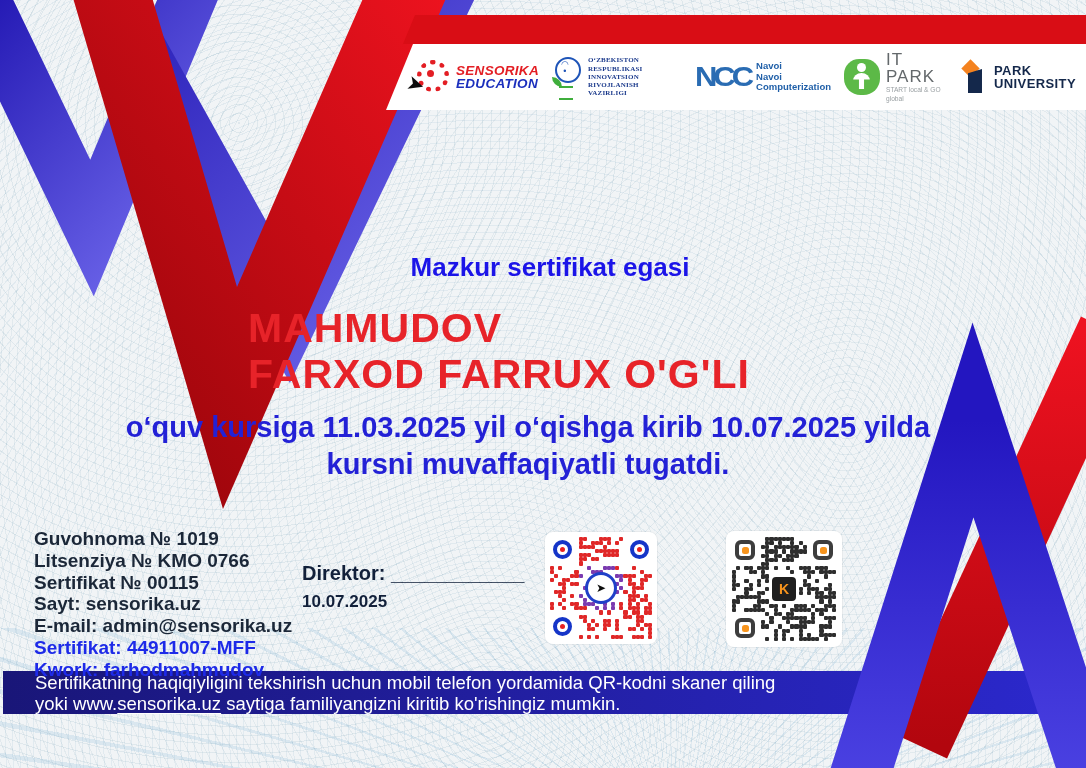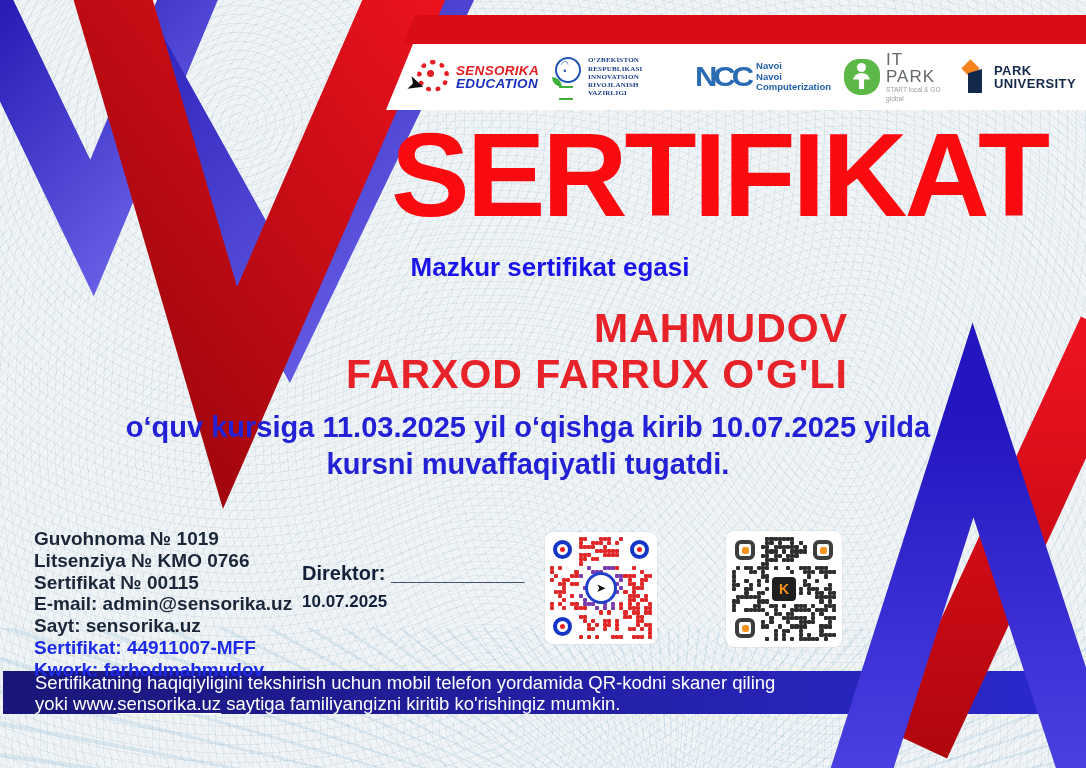--- a/index.html
+++ b/index.html
@@ -45,21 +45,21 @@
   .itp-tag{color:#9aa0a3;font-size:6.6px;line-height:9px;}
   .profi-mark{position:relative;width:26px;height:34px;flex:0 0 auto;}
   .profi-d{position:absolute;left:2px;top:2px;width:13px;height:13px;background:#f4821f;transform:rotate(45deg);}
   .profi-b{position:absolute;left:6px;top:9px;width:14px;height:24px;background:#14284b;clip-path:polygon(0 18%,100% 0,100% 100%,0 100%);}
   .profi-text{color:#14284b;font-weight:bold;font-size:13px;line-height:13.5px;letter-spacing:.4px;}
 
   .title{position:absolute;left:356px;top:116px;width:726px;z-index:4;text-align:center;
     color:#fb0a10;font-weight:bold;font-size:118px;letter-spacing:-3px;line-height:1.0;white-space:nowrap;}
   .subtitle{position:absolute;left:379px;top:252px;width:342px;z-index:4;text-align:center;
     color:#1b14e8;font-weight:bold;font-size:26px;}
-  .recipient{position:absolute;left:248px;top:305px;width:600px;z-index:4;text-align:right;
+  .recipient{position:absolute;left:248px;top:305px;width:600px;z-index:4;text-align:left;
     color:#e72329;font-weight:bold;font-size:41px;line-height:46px;letter-spacing:1px;}
   .body-text{position:absolute;left:88px;top:409px;width:880px;z-index:4;text-align:center;
     color:#2321d6;font-weight:bold;font-size:29px;line-height:37px;}
 
   .details{position:absolute;left:34px;top:528px;z-index:4;font-weight:bold;font-size:19px;line-height:21.8px;}
   .details .dark{color:#1b2738;}
   .details .blue{color:#1d2ae8;}
 
   .signature{position:absolute;left:302px;top:562px;z-index:4;color:#12203a;}
   .sig-line{font-weight:bold;font-size:20px;}
@@ -174,37 +174,36 @@
         <div class="profi-d"></div>
           <div class="profi-b"></div>
       </div>
       <div class="profi-text">
         <div>PARK</div>
         <div>UNIVERSITY</div>
       </div>
     </div>
   </div>
 
-  <div class="title">SERTIFIKAT</div>
   <div class="subtitle">Mazkur sertifikat egasi</div>
   <div class="recipient">
     <div>MAHMUDOV</div>
     <div>FARXOD FARRUX O'G'LI</div>
   </div>
   <div class="body-text">
     <div>o‘quv kursiga 11.03.2025 yil o‘qishga kirib 10.07.2025 yilda</div>
     <div>kursni muvaffaqiyatli tugatdi.</div>
   </div>
 
   <div class="details">
     <div class="dark">Guvohnoma № 1019</div>
     <div class="dark">Litsenziya № KMO 0766</div>
     <div class="dark">Sertifikat № 00115</div>
+    <div class="dark">Sayt: sensorika.uz</div>
     <div class="dark">E-mail: admin@sensorika.uz</div>
-    <div class="dark">Sayt: sensorika.uz</div>
     <div class="blue">Sertifikat: 44911007-MFF</div>
     <div class="blue">Kwork: farhodmahmudov</div>
   </div>
 
   <div class="signature">
     <div class="sig-line"><span>Direktor:</span> <span>____________</span></div>
     <div class="sig-date">10.07.2025</div>
   </div>
 
   <div class="qr" id="qr1">

